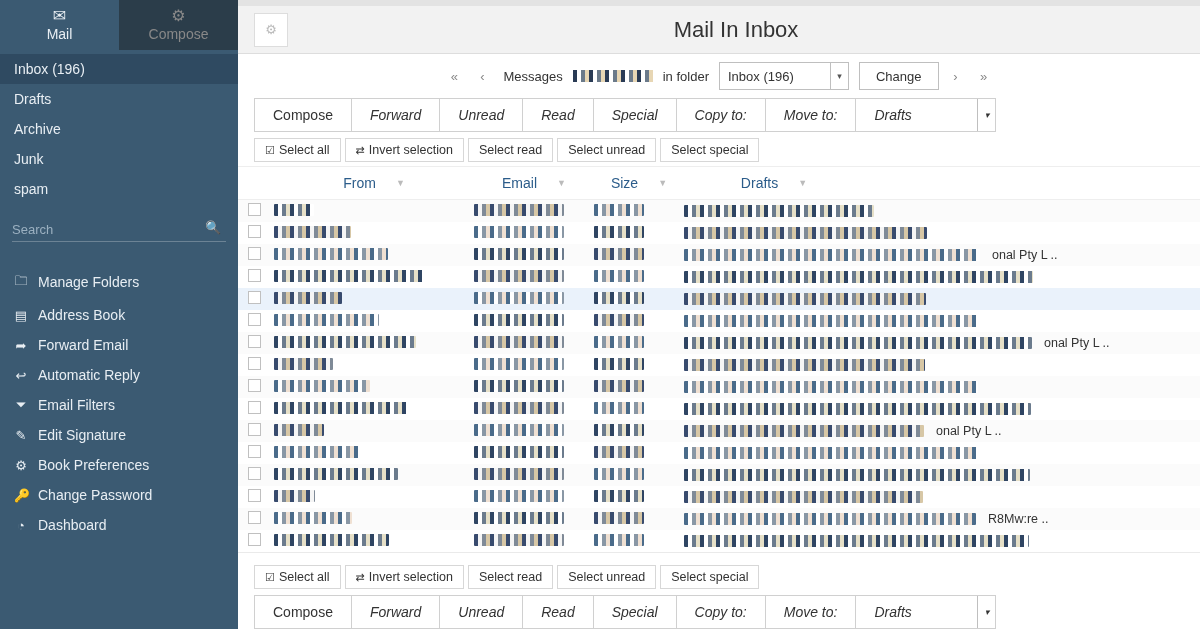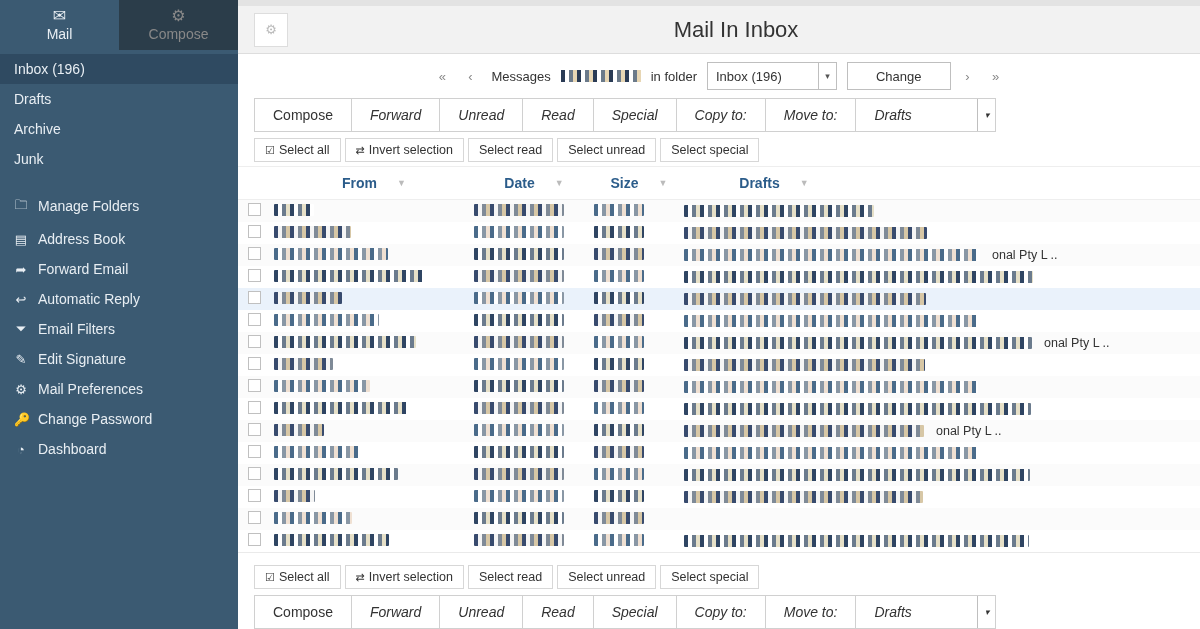--- a/index.html
+++ b/index.html
@@ -25,30 +25,30 @@
   .topbar { height: 54px; background: #f2f2f2; border-bottom: 1px solid #ddd; display: flex; align-items: center; padding: 0 16px; border-top: 6px solid #e3e3e3; }
   .gearbox { width: 34px; height: 34px; border: 1px solid #ddd; background: #fff; display: flex; align-items: center; justify-content: center; color: #bbb; }
   .toptitle { flex: 1; text-align: center; font-size: 22px; color: #333; }
   .controls { padding: 8px 16px 0 16px; font-size: 13px; }
   .rowA { display: flex; align-items: center; justify-content: center; gap: 6px; margin-bottom: 8px; }
   .rowA .navbtn { width: 22px; height: 24px; display: flex; align-items: center; justify-content: center; color: #888; cursor: pointer; }
   .rowA .msglabel { margin: 0 4px; }
   .blurstrip { display: inline-block; height: 12px; width: 80px; background: repeating-linear-gradient(90deg,#2a3b55 0 4px,#fff 4px 8px,#6b7a8a 8px 12px,#e7d6b4 12px 16px); filter: blur(0.4px); }
   .selectbox { border: 1px solid #bfbfbf; height: 28px; padding: 0 22px 0 8px; background: #fff; display: inline-flex; align-items: center; position: relative; min-width: 130px; }
   .selectbox .dd { position: absolute; right: 0; top: 0; bottom: 0; width: 18px; border-left: 1px solid #bfbfbf; display:flex; align-items:center; justify-content:center; font-size:9px; color:#555; }
-  .changebtn { border: 1px solid #bfbfbf; height: 28px; padding: 0 28px; background: #fff; display: inline-flex; align-items: center; cursor:pointer; margin-left: 4px; }
+  .changebtn { border: 1px solid #bfbfbf; height: 28px; padding: 0 16px; background: #fff; display: inline-flex; align-items: center; cursor:pointer; margin-left: 4px; }
   .rowB { display: flex; }
   .cmdbtn { border: 1px solid #d0d0d0; padding: 8px 18px; background: #fff; font-size: 14px; cursor:pointer; }
   .cmdbtn + .cmdbtn { border-left: none; font-style: italic; }
   .rowC { display: flex; gap: 4px; margin-top: 6px; margin-bottom: 4px; }
   .pill { border: 1px solid #d7d7d7; padding: 4px 10px; background: #fff; font-size: 12.5px; display:inline-flex; align-items:center; gap:4px; cursor:pointer; }
   .pill .picon { font-size: 11px; }
   .headerrow { display: flex; align-items: center; padding: 8px 16px 8px 10px; border-bottom: 1px solid #eee; border-top: 1px solid #eee; background:#fff; }
   .headerrow .chk { width: 26px; }
-  .hcol { color: #2b5c8a; font-size: 14px; display: flex; align-items: center; gap: 20px; font-weight: bold; }
+  .hcol { color: #2b5c8a; font-size: 14px; display: flex; align-items: center; gap: 20px; }
   .hcol .sortarr { color: #bbb; font-size: 9px; }
   .col-from { width: 200px; justify-content:center; }
   .col-date { width: 120px; justify-content:center; }
   .col-size { width: 90px; justify-content:center; }
   .col-subj { width: 180px; justify-content:center; }
   .msgs { flex: 1; overflow: auto; }
   .mrow { display: flex; align-items: center; padding: 3px 16px 3px 10px; font-size: 13px; }
   .mrow:nth-child(even) { background: #fff; }
   .mrow:nth-child(odd) { background: #fbfbfb; }
   .mrow.highlight { background: #eaf2fb; }
@@ -75,21 +75,26 @@
       <div class="tab inactive">
         <span class="ticon">⚙</span>
         <span class="tlabel">Compose</span>
       </div>
     </div>
     <div class="folders" id="folders">
         <div class="folder active">Inbox (196)</div>
         <div class="folder">Drafts</div>
         <div class="folder">Archive</div>
         <div class="folder">Junk</div>
-      </div>
+        <div class="folder">spam</div>
+      </div>
+    <div class="search-wrap">
+      <input type="text" placeholder="Search" style="">
+      <span class="sicon">🔍</span>
+    </div>
     <div class="tools" id="tools">
         <div class="tool">
           <span class="ticon2">🗀</span>
           <span>Manage Folders</span>
         </div>
         <div class="tool">
           <span class="ticon2">▤</span>
           <span>Address Book</span>
         </div>
         <div class="tool">
@@ -103,21 +108,21 @@
         <div class="tool">
           <span class="ticon2">⏷</span>
           <span>Email Filters</span>
         </div>
         <div class="tool">
           <span class="ticon2">✎</span>
           <span>Edit Signature</span>
         </div>
         <div class="tool">
           <span class="ticon2">⚙</span>
-          <span>Mail Preferences</span>
+          <span>Book Preferences</span>
         </div>
         <div class="tool">
           <span class="ticon2">🔑</span>
           <span>Change Password</span>
         </div>
         <div class="tool">
           <span class="ticon2">◔</span>
           <span>Dashboard</span>
         </div>
       </div>
@@ -181,21 +186,21 @@
       </div>
     </div>
 
     <div class="headerrow">
       <span class="chk"></span>
       <span class="hcol col-from">
           <span>From</span>
           <span class="sortarr">▼</span>
         </span>
       <span class="hcol col-date">
-          <span>Date</span>
+          <span>Email</span>
           <span class="sortarr">▼</span>
         </span>
       <span class="hcol col-size">
           <span>Size</span>
           <span class="sortarr">▼</span>
         </span>
       <span class="hcol col-subj">
           <span>Drafts</span>
           <span class="sortarr">▼</span>
         </span>
@@ -329,20 +334,24 @@
           <span class="ms"><span class="chunk" style="width:50px;background:repeating-linear-gradient(90deg,#2f4563 0 4px,#fff 4px 8px,#6b7b8d 8px 12px,#e6e0c8 12px 16px);"></span></span>
           <span class="mj">
             <span class="chunk" style="width:239px;background:repeating-linear-gradient(90deg,#384b6e 0 4px,#f5f5f5 4px 8px,#7f8a97 8px 12px,#d7c7a6 12px 16px);"></span>
           </span>
         </div>
         <div class="mrow">
           <span class="chk"><input type="checkbox" style=""></span>
           <span class="mf"><span class="chunk" style="width:78px;background:repeating-linear-gradient(90deg,#4a6b8a 0 4px,#fff 4px 8px,#8997a5 8px 12px,#efe0d2 12px 16px);"></span></span>
           <span class="md"><span class="chunk" style="width:90px;background:repeating-linear-gradient(90deg,#2f4563 0 4px,#fff 4px 8px,#6b7b8d 8px 12px,#e6e0c8 12px 16px);"></span></span>
           <span class="ms"><span class="chunk" style="width:50px;background:repeating-linear-gradient(90deg,#384b6e 0 4px,#f5f5f5 4px 8px,#7f8a97 8px 12px,#d7c7a6 12px 16px);"></span></span>
+          <span class="mj">
+            <span class="chunk" style="width:292px;background:repeating-linear-gradient(90deg,#4a6b8a 0 4px,#fff 4px 8px,#8997a5 8px 12px,#efe0d2 12px 16px);"></span>
+            <span class="extra">R8Mw:re ..</span>
+          </span>
         </div>
         <div class="mrow">
           <span class="chk"><input type="checkbox" style=""></span>
           <span class="mf"><span class="chunk" style="width:115px;background:repeating-linear-gradient(90deg,#2f4563 0 4px,#fff 4px 8px,#6b7b8d 8px 12px,#e6e0c8 12px 16px);"></span></span>
           <span class="md"><span class="chunk" style="width:90px;background:repeating-linear-gradient(90deg,#384b6e 0 4px,#f5f5f5 4px 8px,#7f8a97 8px 12px,#d7c7a6 12px 16px);"></span></span>
           <span class="ms"><span class="chunk" style="width:50px;background:repeating-linear-gradient(90deg,#4a6b8a 0 4px,#fff 4px 8px,#8997a5 8px 12px,#efe0d2 12px 16px);"></span></span>
           <span class="mj">
             <span class="chunk" style="width:345px;background:repeating-linear-gradient(90deg,#2f4563 0 4px,#fff 4px 8px,#6b7b8d 8px 12px,#e6e0c8 12px 16px);"></span>
           </span>
         </div>

